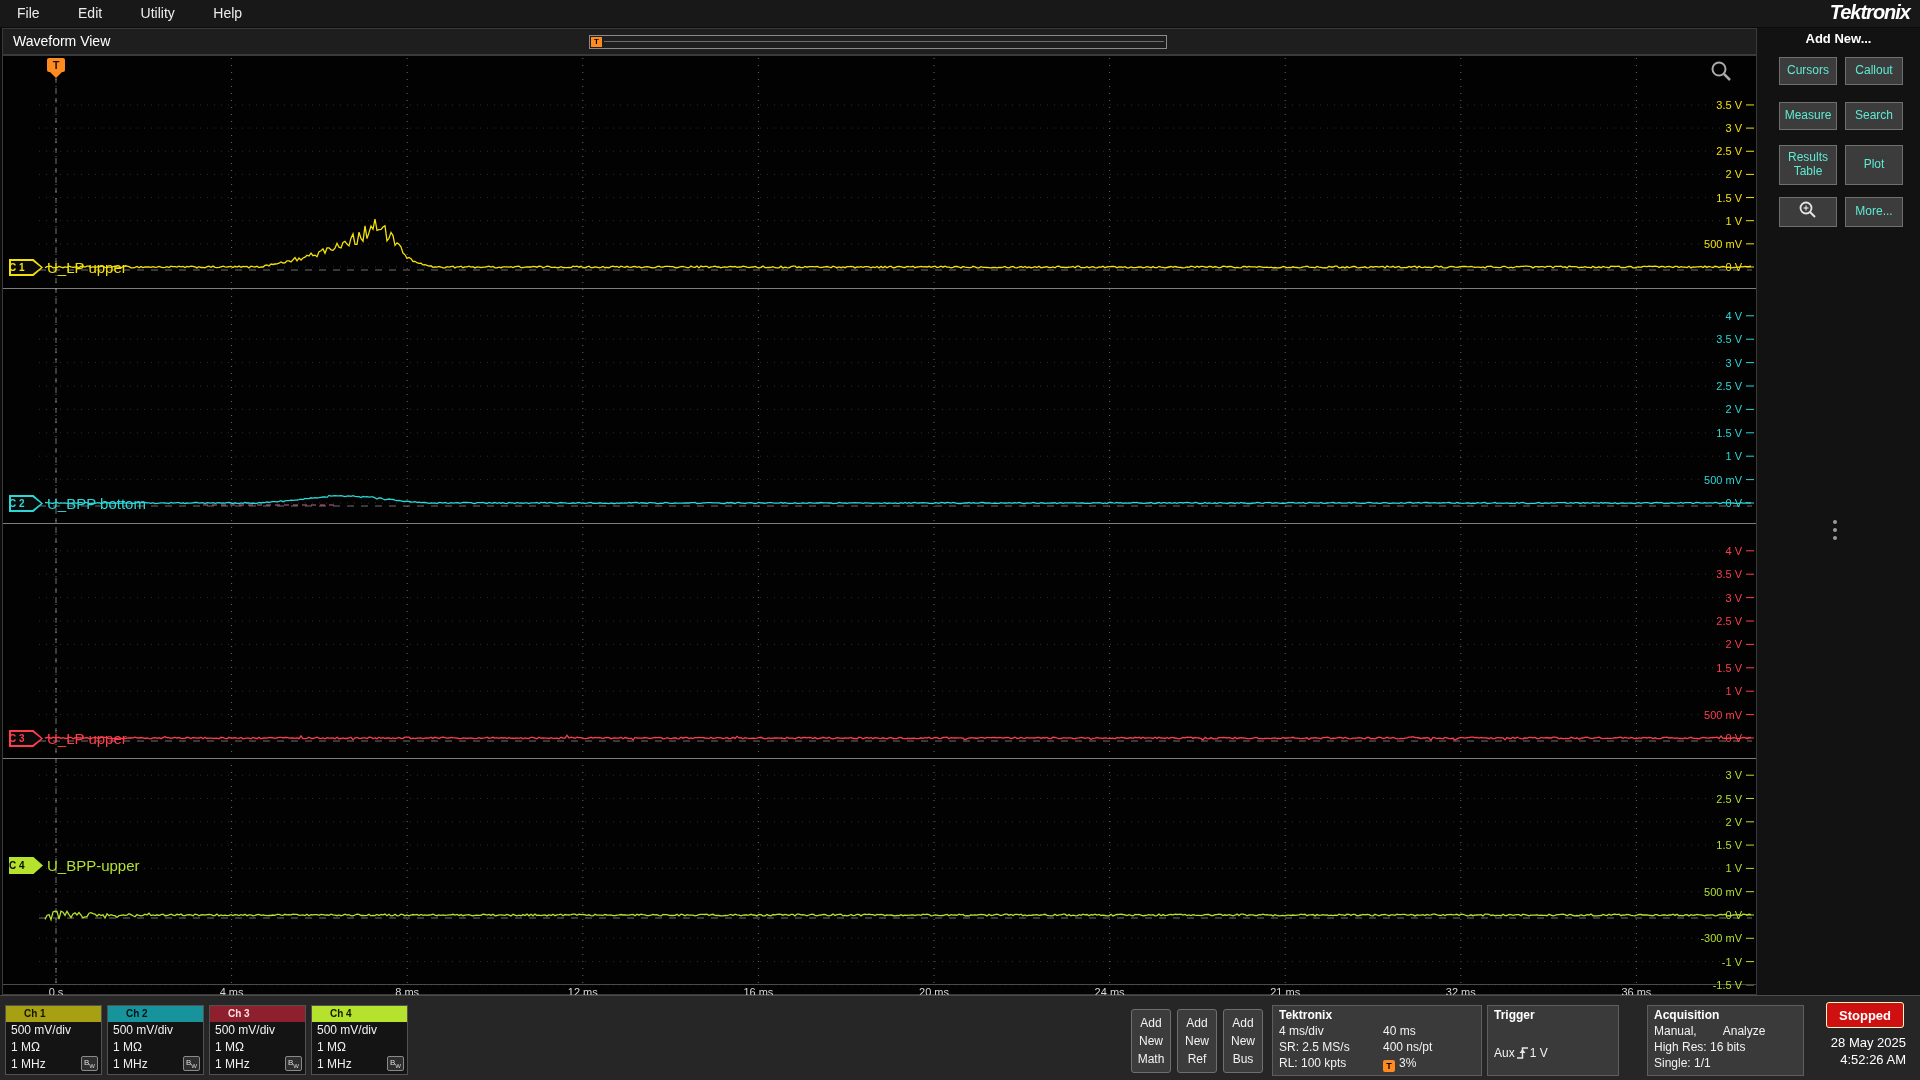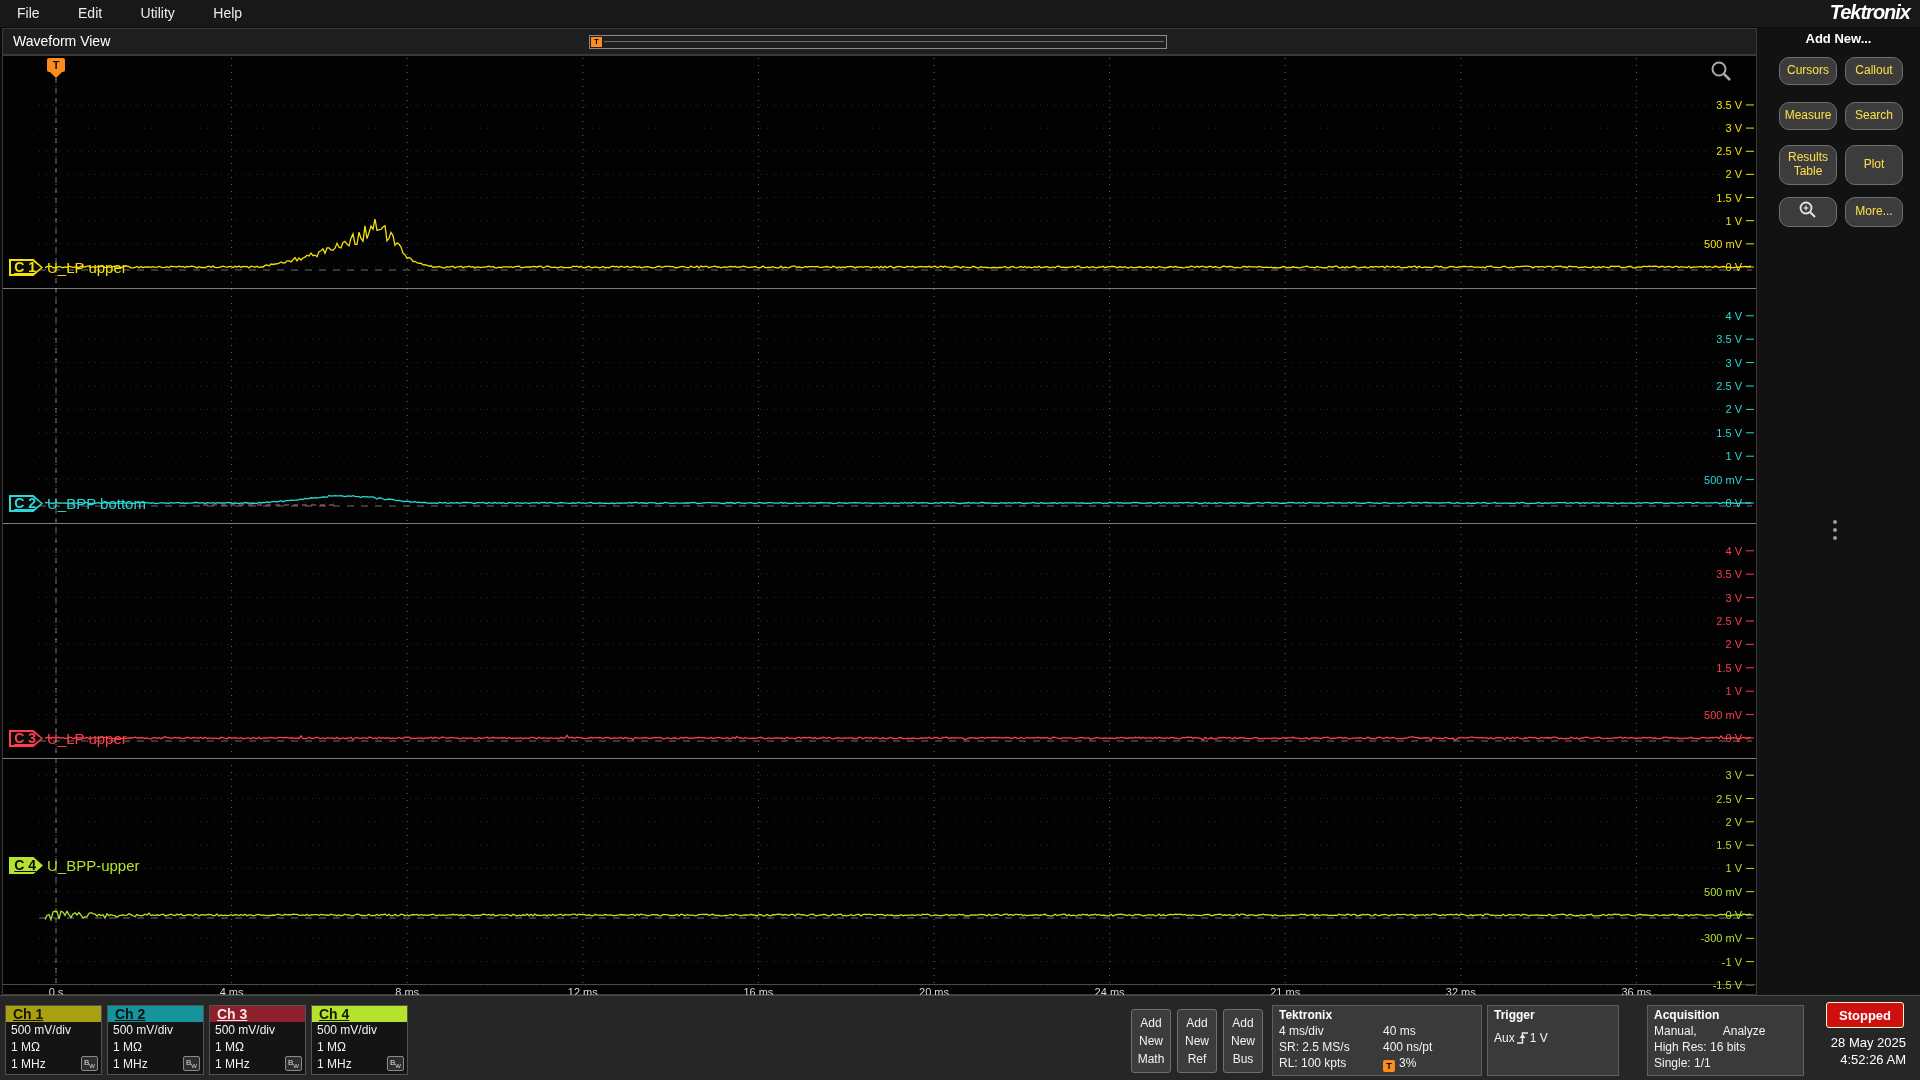--- a/index.html
+++ b/index.html
@@ -18,49 +18,49 @@
   .mm-t{position:absolute;left:1px;top:1px;width:11px;height:10px;background:#ff8b1e;color:#000;font-weight:bold;font-size:8px;line-height:10px;text-align:center;}
 
   
   #wfarea{position:absolute;left:2px;top:55px;width:1755px;height:940px;background:#020202;border:1px solid #3a3a3a;box-sizing:border-box;}
   #wf-svg{position:absolute;left:0;top:0;}
   #wf-overlay{position:absolute;left:0;top:0;width:1753px;height:938px;}
   .scale-label{position:absolute;left:1669px;width:70px;text-align:right;font-size:11px;line-height:12px;}
   .time-label{position:absolute;font-size:11px;color:#d8d8d8;transform:translateX(-50%);}
   .ch-badge{position:absolute;left:6px;width:34px;height:17px;clip-path:polygon(0 0,72% 0,100% 50%,72% 100%,0 100%);background:var(--c);}
   .ch-badge i{position:absolute;left:2px;top:2px;right:2px;bottom:2px;clip-path:polygon(0 0,72% 0,100% 50%,72% 100%,0 100%);background:#0a0a0a;}
-  .ch-badge span{position:absolute;left:0;width:27px;text-align:right;font-size:14px;font-weight:bold;line-height:17px;color:var(--c);font-style:normal;text-decoration:underline;}
+  .ch-badge span{position:absolute;left:0;width:27px;text-align:left;font-size:10px;font-weight:bold;line-height:17px;color:var(--c);font-style:normal;}
   .ch-badge.filled span{color:#0a0a0a;}
   .ch-name{position:absolute;font-size:15px;line-height:17px;}
   #trig-flag{position:absolute;left:44px;top:2px;width:18px;height:14px;background:#ff8b1e;color:#161616;font-weight:bold;font-size:11px;line-height:14px;text-align:center;border-radius:2px;}
   #trig-flag::after{content:'';position:absolute;left:3px;top:14px;border:6px solid transparent;border-top:6px solid #ff8b1e;border-bottom:0;}
 
   
   #rightpanel{position:absolute;left:1757px;top:28px;width:163px;height:967px;background:#121212;}
   .rp-title{padding-top:3px;text-align:center;font-size:13px;font-weight:bold;color:#fff;}
-  .rp-btn{position:absolute;width:58px;height:28px;background:#3c3c3c;border:1px solid #6f6f6f;border-radius:10px;color:#fde047;font-size:12px;font-family:"Liberation Sans",sans-serif;padding:1px;line-height:1.15;}
+  .rp-btn{position:absolute;width:58px;height:28px;background:#3c3c3c;border:1px solid #6f6f6f;border-radius:0;color:#5eead4;font-size:12px;font-family:"Liberation Sans",sans-serif;padding:1px;line-height:1.15;}
   #grip{position:absolute;left:76px;top:488px;}
   #grip b{display:block;width:4px;height:4px;border-radius:50%;background:#9a9a9a;margin:4px 0;}
 
   
   #bottombar{position:absolute;left:0;top:995px;width:1920px;height:85px;background:#262626;border-top:1px solid #4c4c4c;box-sizing:border-box;}
   .ch-card{position:absolute;top:9px;width:97px;height:70px;background:#141414;border:1px solid #525252;box-sizing:border-box;}
-  .ch-card-hd{height:16px;font-size:14px;font-weight:bold;line-height:16px;padding-left:7px;text-decoration:underline;}
+  .ch-card-hd{height:16px;font-size:10px;font-weight:bold;line-height:16px;padding-left:18px;}
   .ch-card-line{font-size:12px;color:#f0f0f0;line-height:17px;padding-left:5px;}
   .bw-icon{position:absolute;right:3px;bottom:3px;width:15px;height:13px;border:1px solid #8a8a8a;border-radius:2px;color:#ddd;font-size:8px;line-height:12px;text-align:center;background:#2e2e2e;}
   .bw-icon sub{font-size:6px;}
   .add-btn{position:absolute;top:13px;width:40px;height:64px;background:#3c3c3c;border:1px solid #6f6f6f;border-radius:3px;color:#f2f2f2;font-size:12px;line-height:1.5;text-align:center;padding:0;font-family:"Liberation Sans",sans-serif;}
   .add-btn span{display:block;}
   .panel{position:absolute;top:9px;height:71px;background:#3a3a3a;border:1px solid #5e5e5e;box-sizing:border-box;color:#f2f2f2;}
   .panel-hd{font-size:12px;font-weight:bold;padding:2px 6px 1px;color:#fff;}
   .panel-body{font-size:12px;padding:0 6px;}
   #horizontal-panel{left:1272px;width:210px;}
   .h-grid{display:grid;grid-template-columns:104px 1fr;line-height:16px;}
   #trigger-panel{left:1487px;width:132px;}
-  .trig-row{display:flex;align-items:center;margin-top:7px;}
+  .trig-row{display:flex;align-items:center;margin-top:22px;}
   #acq-panel{left:1647px;width:157px;}
   .acq-row1{display:flex;gap:26px;line-height:16px;}
   .acq-line{line-height:16px;}
   .orange-t{display:inline-block;width:12px;height:12px;background:#ff8b1e;color:#000;font-style:normal;font-weight:bold;font-size:9px;line-height:12px;text-align:center;border-radius:2px;margin-right:4px;vertical-align:-2px;}
   #stopped-btn{position:absolute;left:1826px;top:6px;width:78px;height:26px;border-radius:3px;border:1px solid #fef9c3;color:#fff;font-weight:bold;font-size:13px;font-family:"Liberation Sans",sans-serif;}
   #datetime{position:absolute;right:14px;top:38px;text-align:right;color:#fff;font-size:13px;line-height:17px;}
 </style>
 </head>
 <body>
 

